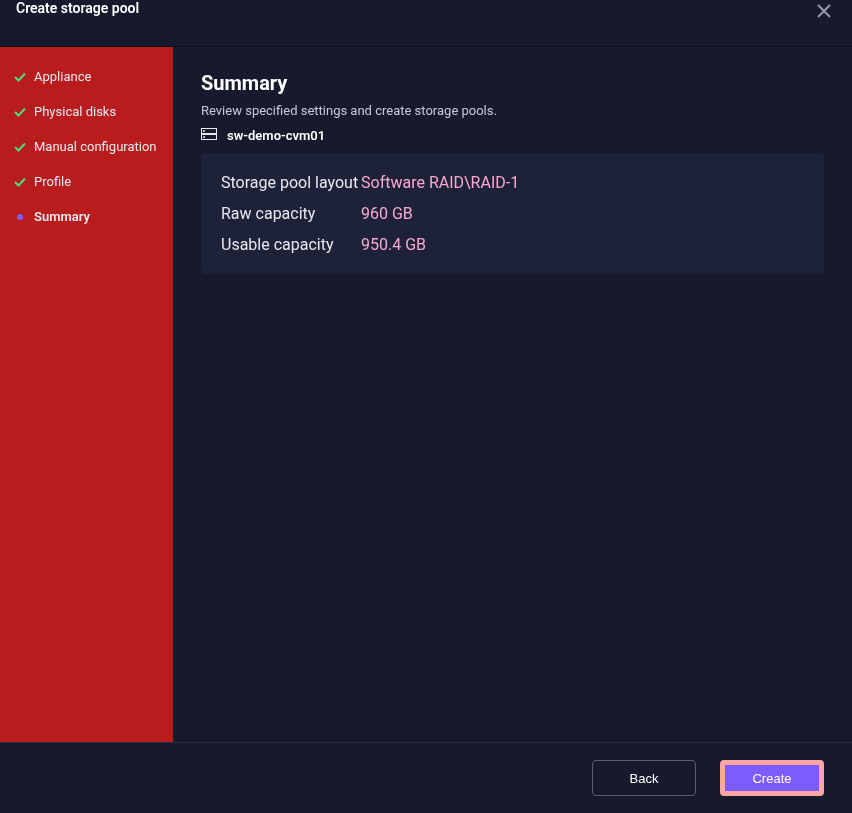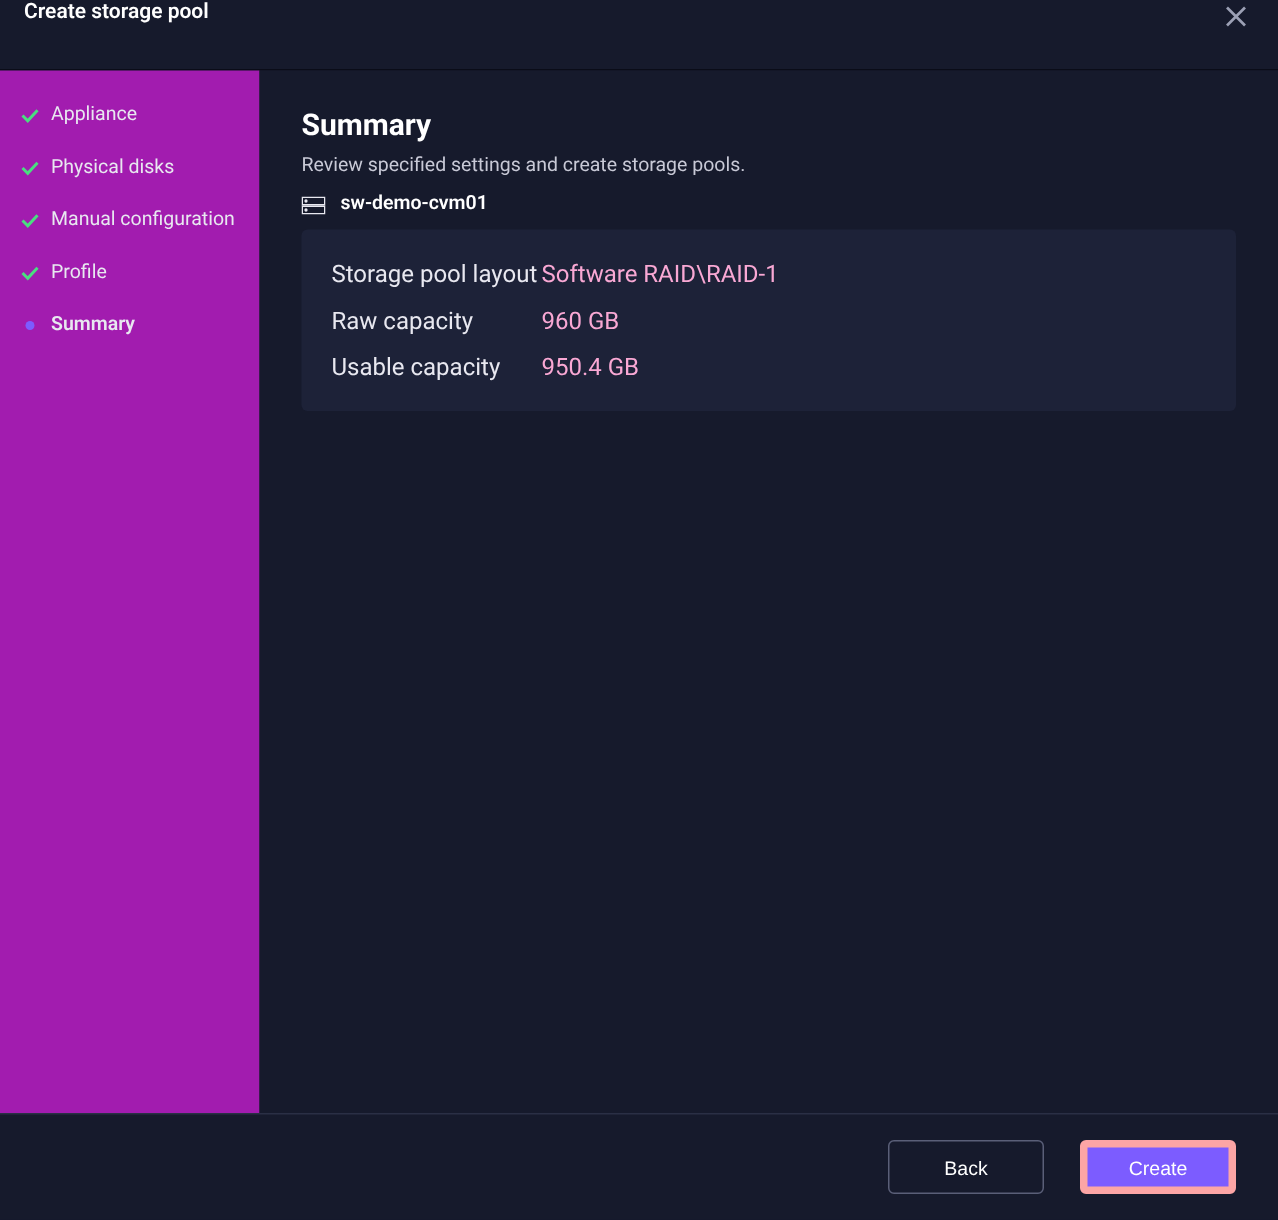--- a/index.html
+++ b/index.html
@@ -49,21 +49,21 @@
       width: 14px;
       height: 14px;
     }
     .body {
       display: flex;
       flex: 1;
       min-height: 0;
     }
     .sidebar {
       width: 173px;
-      background: #a21caf;
+      background: #b91c1c;
       padding: 12px 0;
     }
     .sidebar-item {
       display: flex;
       align-items: center;
       padding: 10px 14px;
       font-size: 13px;
       color: #e8e8f0;
       cursor: pointer;
       gap: 8px;
@@ -99,21 +99,21 @@
       color: #ffffff;
       margin-bottom: 8px;
     }
     .page-subtitle {
       font-size: 13px;
       color: #c8c9d6;
       margin-bottom: 10px;
     }
     .device-row {
       display: flex;
-      align-items: flex-end;
+      align-items: flex-start;
       gap: 10px;
       margin-bottom: 10px;
     }
     .device-icon {
       width: 16px;
       height: 12px;
       display: flex;
       align-items: center;
       justify-content: center;
     }

